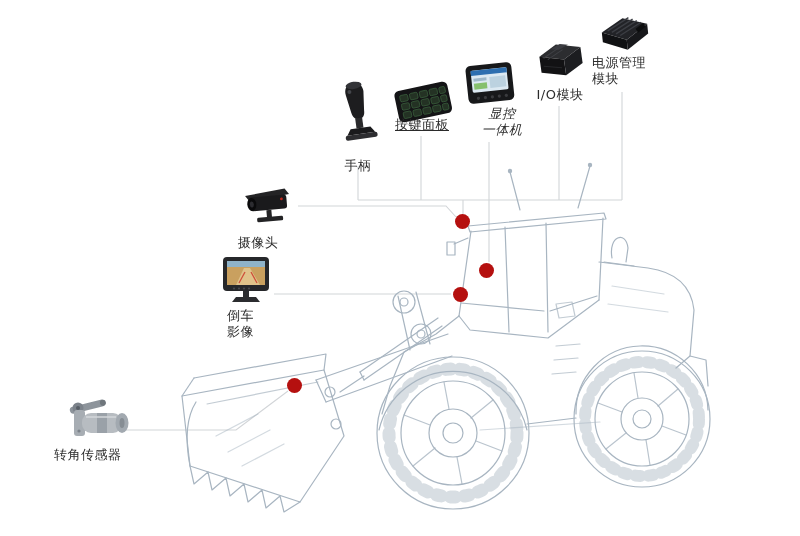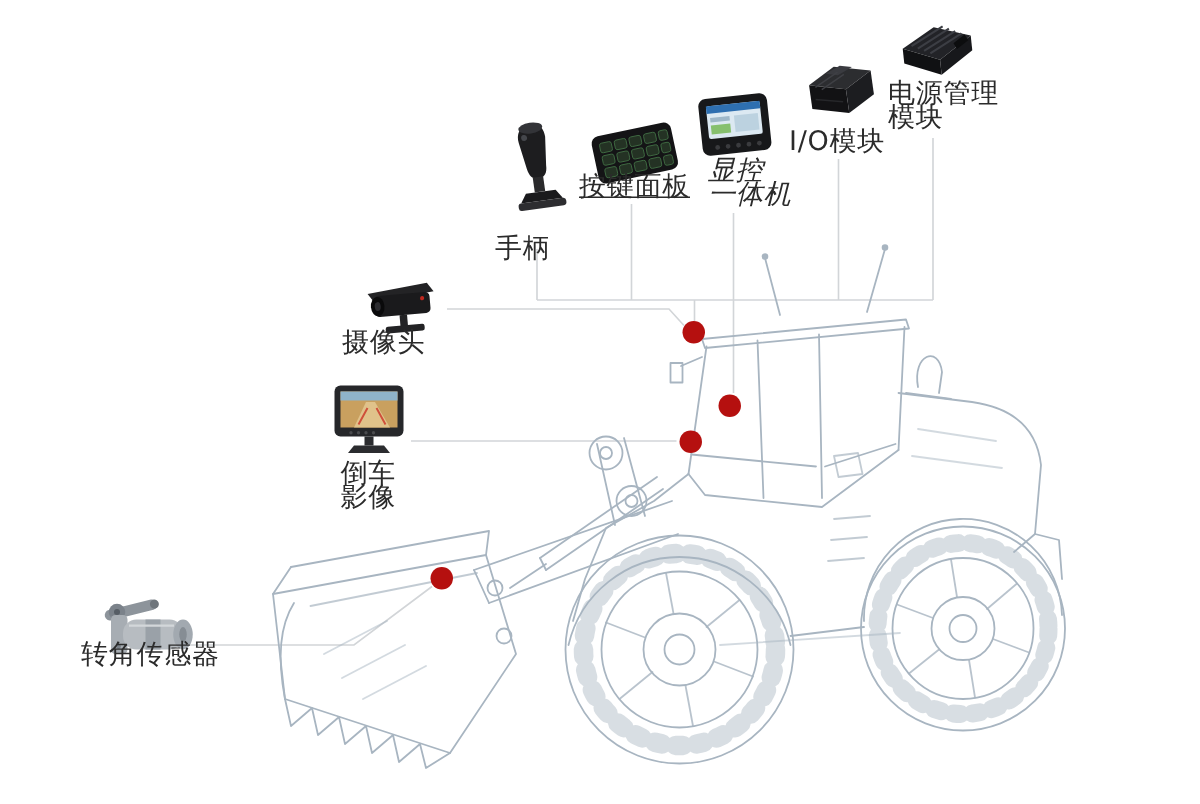--- a/index.html
+++ b/index.html
@@ -1,22 +1,22 @@
 <!DOCTYPE html>
 <html><head>
 <meta charset="utf-8">
 <style>
   * { margin:0; padding:0; box-sizing:border-box; }
   html,body { background:#ffffff; }
   body { font-family:"DejaVu Sans","Liberation Sans",sans-serif; }
   .canvas { position:relative; width:800px; height:536px; background:#ffffff; overflow:hidden; }
   .bg-svg { position:absolute; left:0; top:0; }
   .comp { position:absolute; line-height:0; }
-  .label { position:absolute; font-size:18px; color:#2b2b2b; letter-spacing:0.5px; line-height:16px; white-space:nowrap; }
-  .label.center { text-align:left; }
+  .label { position:absolute; font-size:13px; color:#2b2b2b; letter-spacing:0.5px; line-height:16px; white-space:nowrap; }
+  .label.center { text-align:center; }
   .label span { display:block; }
   .marker { position:absolute; width:15px; height:15px; border-radius:50%; background:#b5100f; }
 </style>
 </head>
 <body>
 
 <div class="canvas">
 
   <svg class="bg-svg" width="800" height="536" viewBox="0 0 800 536">
 
@@ -265,28 +265,28 @@
     <span>显控</span>
     <span>一体机</span>
   </div>
   <div class="label center" style="left:526px; top:87px; width:68px;">
     <span>I/O模块</span>
   </div>
   <div class="label" style="left:592px; top:55px; width:90px;">
     <span>电源管理</span>
     <span>模块</span>
   </div>
-  <div class="label center" style="left:228px; top:221px; width:60px;">
+  <div class="label center" style="left:228px; top:235px; width:60px;">
     <span>摄像头</span>
   </div>
   <div class="label" style="left:227px; top:308px; width:40px;">
     <span>倒车</span>
     <span>影像</span>
   </div>
-  <div class="label" style="left:54px; top:429px; width:100px;">
+  <div class="label" style="left:54px; top:447px; width:100px;">
     <span>转角传感器</span>
   </div>
 
   <div class="marker" style="left:455px; top:214px;"></div>
   <div class="marker" style="left:479px; top:263px;"></div>
   <div class="marker" style="left:453px; top:287px;"></div>
   <div class="marker" style="left:287px; top:378px;"></div>
 
 </div>
 

